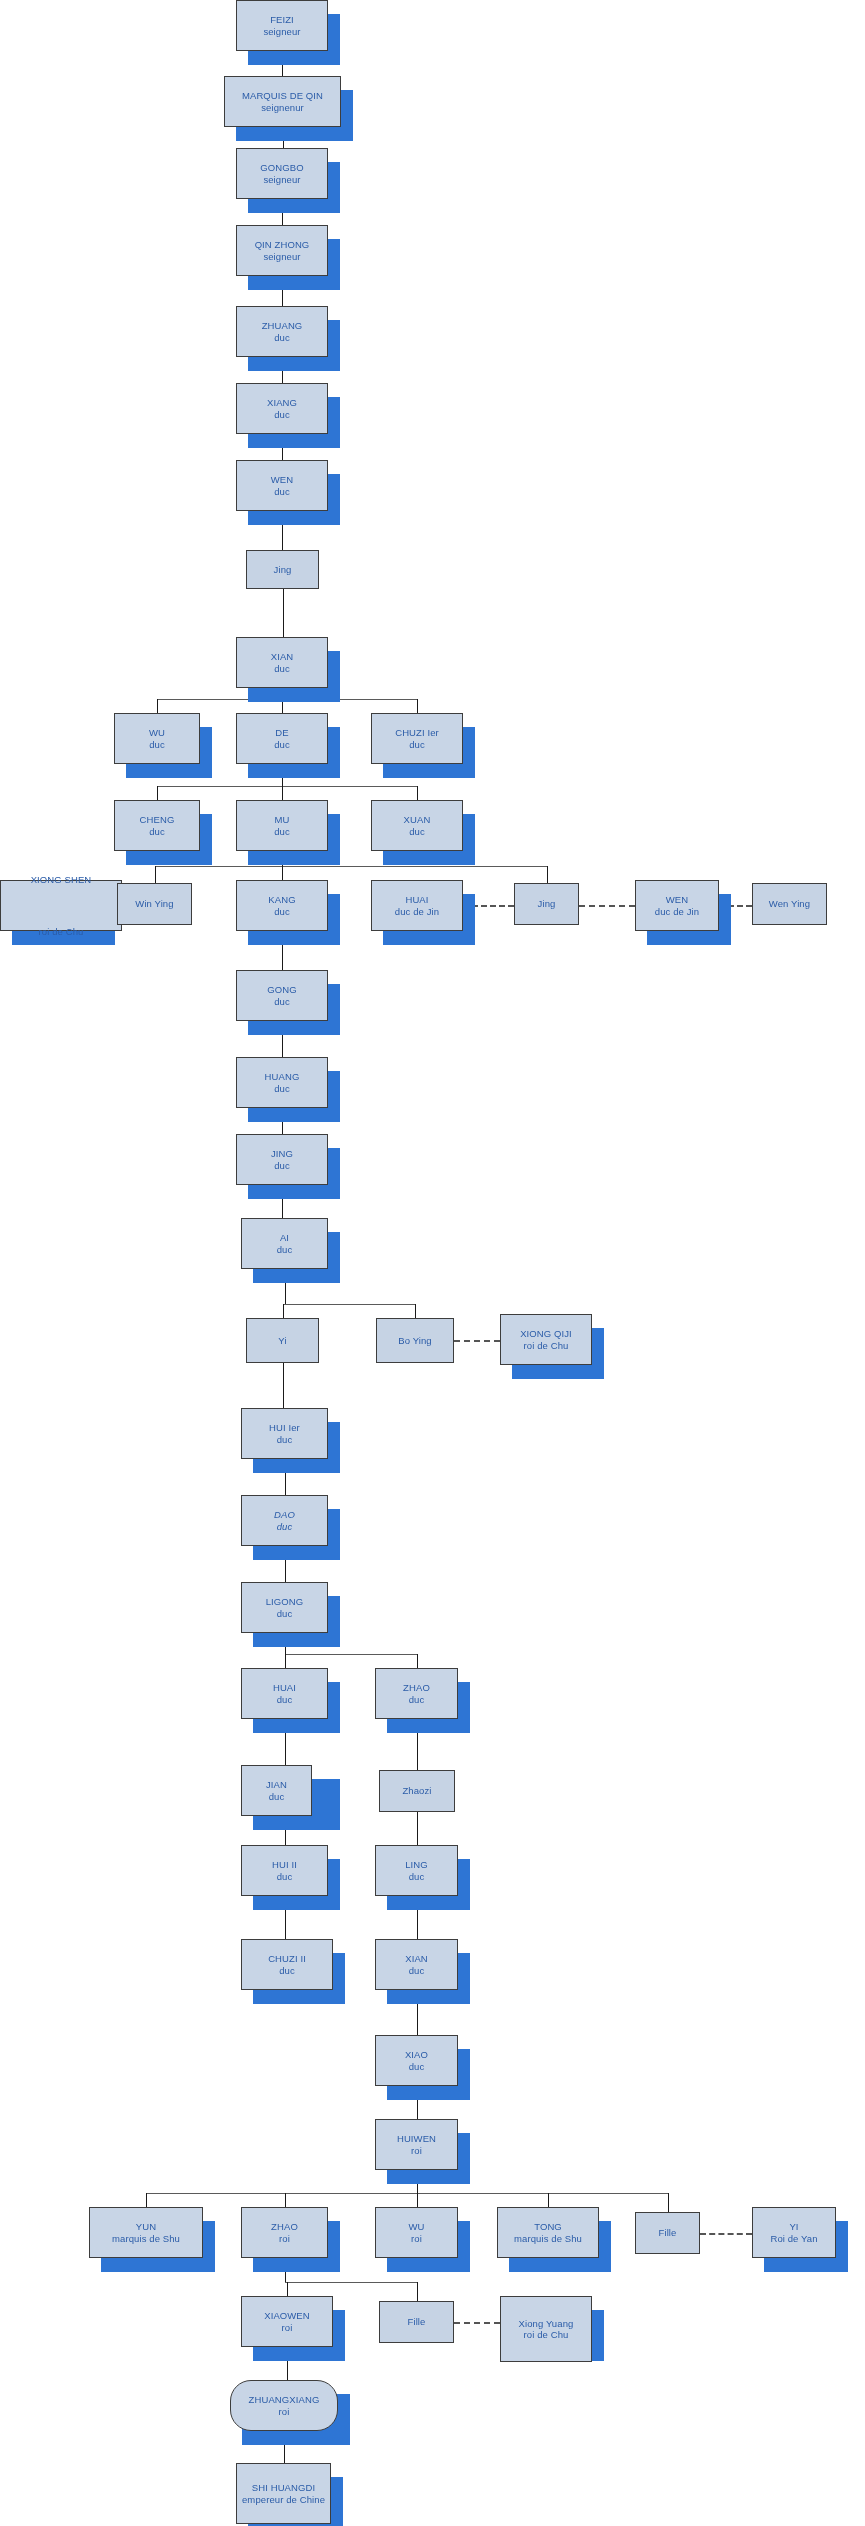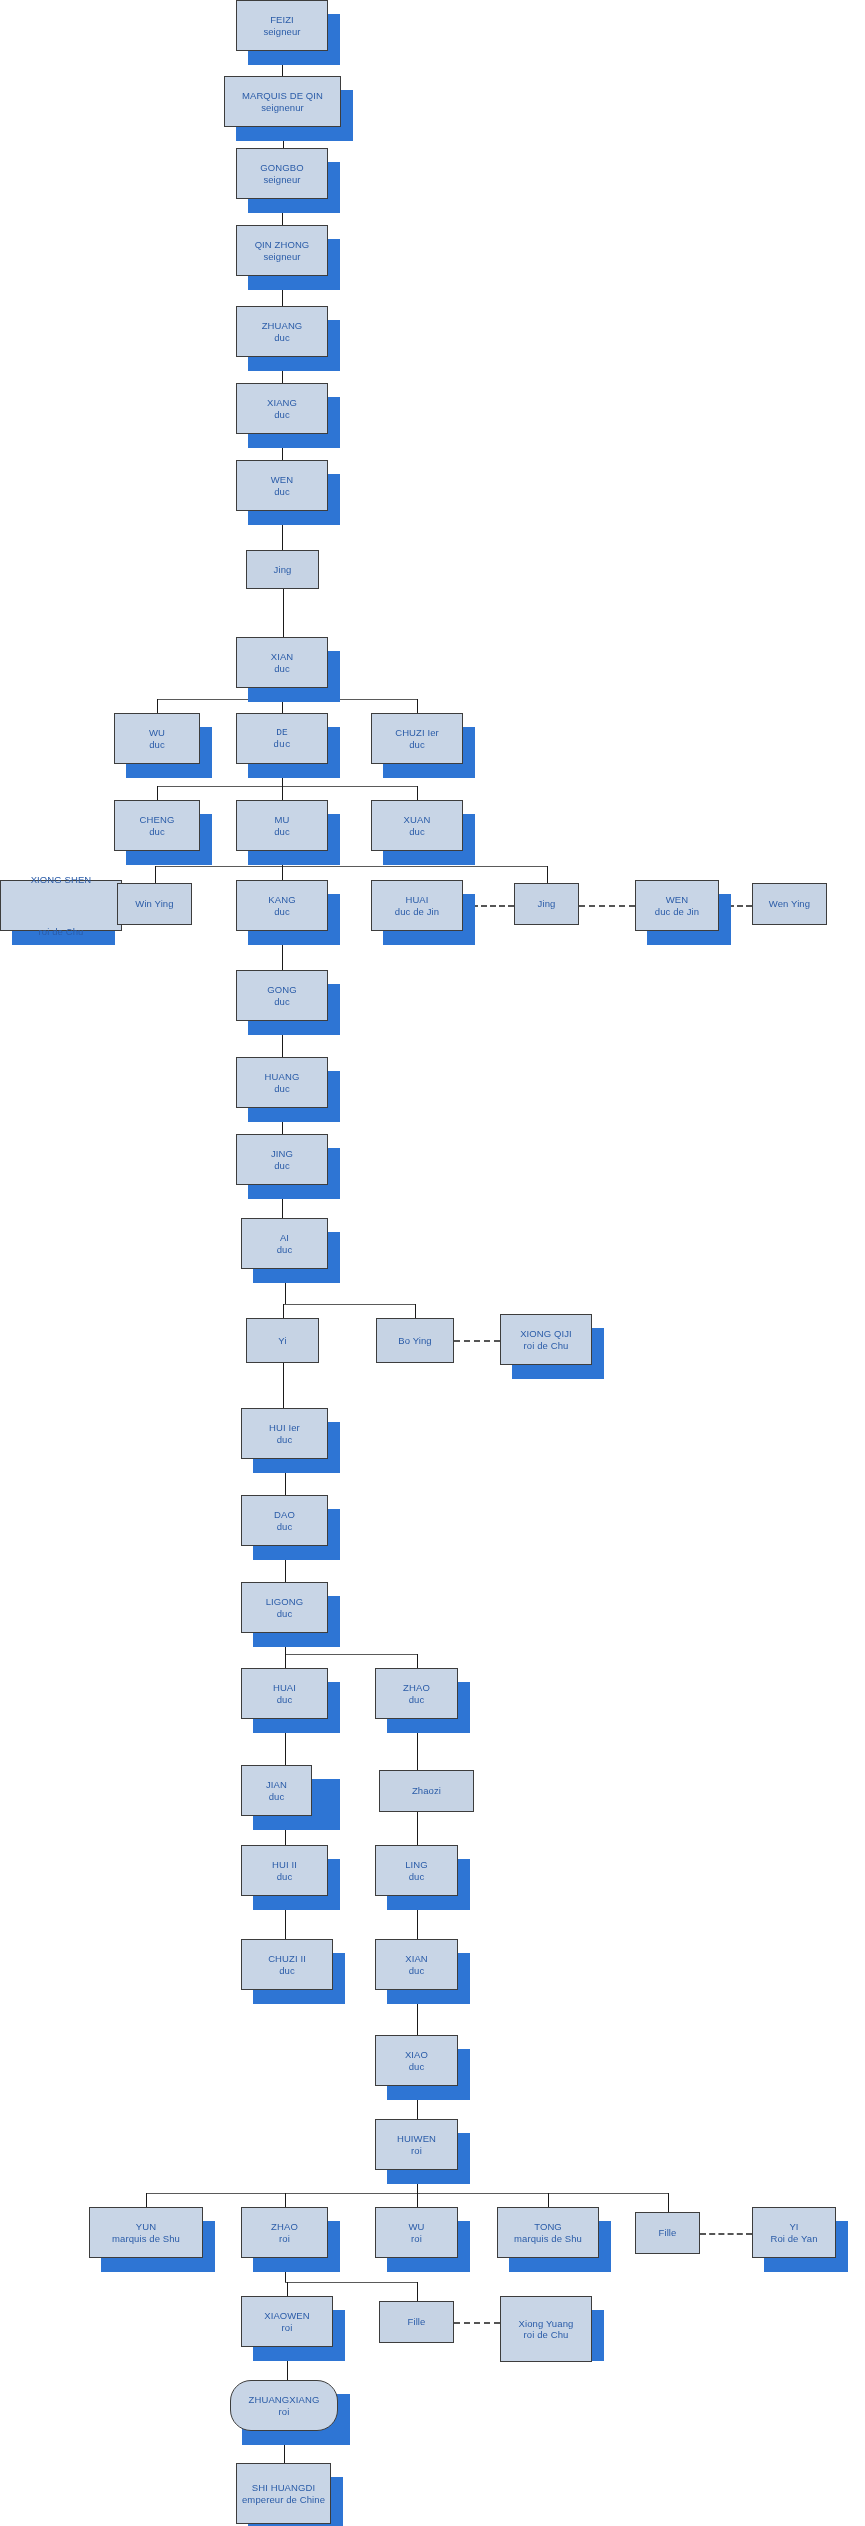--- a/index.html
+++ b/index.html
@@ -206,21 +206,21 @@
         <span class="nm">Jing</span>
       </div>
       <div class="node" style="left: 236px; top: 637px; width: 92px; height: 51px;">
         <span class="nm">XIAN</span>
         <span class="tt">duc</span>
       </div>
       <div class="node" style="left: 114px; top: 713px; width: 86px; height: 51px;">
         <span class="nm">WU</span>
         <span class="tt">duc</span>
       </div>
-      <div class="node" style="left: 236px; top: 713px; width: 92px; height: 51px; font-family: Liberation Mono, monospace;">
+      <div class="node" style="left: 236px; top: 713px; width: 92px; height: 51px;">
         <span class="nm">DE</span>
         <span class="tt">duc</span>
       </div>
       <div class="node" style="left: 371px; top: 713px; width: 92px; height: 51px;">
         <span class="nm">CHUZI Ier</span>
         <span class="tt">duc</span>
       </div>
       <div class="node" style="left: 114px; top: 800px; width: 86px; height: 51px;">
         <span class="nm">CHENG</span>
         <span class="tt">duc</span>
@@ -281,41 +281,41 @@
         <span class="nm">Bo Ying</span>
       </div>
       <div class="node" style="left: 500px; top: 1314px; width: 92px; height: 51px;">
         <span class="nm">XIONG QIJI</span>
         <span class="tt">roi de Chu</span>
       </div>
       <div class="node" style="left: 241px; top: 1408px; width: 87px; height: 51px;">
         <span class="nm">HUI Ier</span>
         <span class="tt">duc</span>
       </div>
-      <div class="node" style="left: 241px; top: 1495px; width: 87px; height: 51px;">
+      <div class="node" style="left: 241px; top: 1495px; width: 87px; height: 51px; font-style: italic;">
         <span class="nm">DAO</span>
         <span class="tt">duc</span>
       </div>
       <div class="node" style="left: 241px; top: 1582px; width: 87px; height: 51px;">
         <span class="nm">LIGONG</span>
         <span class="tt">duc</span>
       </div>
       <div class="node" style="left: 241px; top: 1668px; width: 87px; height: 51px;">
         <span class="nm">HUAI</span>
         <span class="tt">duc</span>
       </div>
       <div class="node" style="left: 375px; top: 1668px; width: 83px; height: 51px;">
         <span class="nm">ZHAO</span>
         <span class="tt">duc</span>
       </div>
       <div class="node" style="left: 241px; top: 1765px; width: 71px; height: 51px;">
         <span class="nm">JIAN</span>
         <span class="tt">duc</span>
       </div>
-      <div class="node plain" style="left: 379px; top: 1770px; width: 95px; height: 42px;">
+      <div class="node plain" style="left: 379px; top: 1770px; width: 76px; height: 42px;">
         <span class="nm">Zhaozi</span>
       </div>
       <div class="node" style="left: 241px; top: 1845px; width: 87px; height: 51px;">
         <span class="nm">HUI II</span>
         <span class="tt">duc</span>
       </div>
       <div class="node" style="left: 375px; top: 1845px; width: 83px; height: 51px;">
         <span class="nm">LING</span>
         <span class="tt">duc</span>
       </div>

